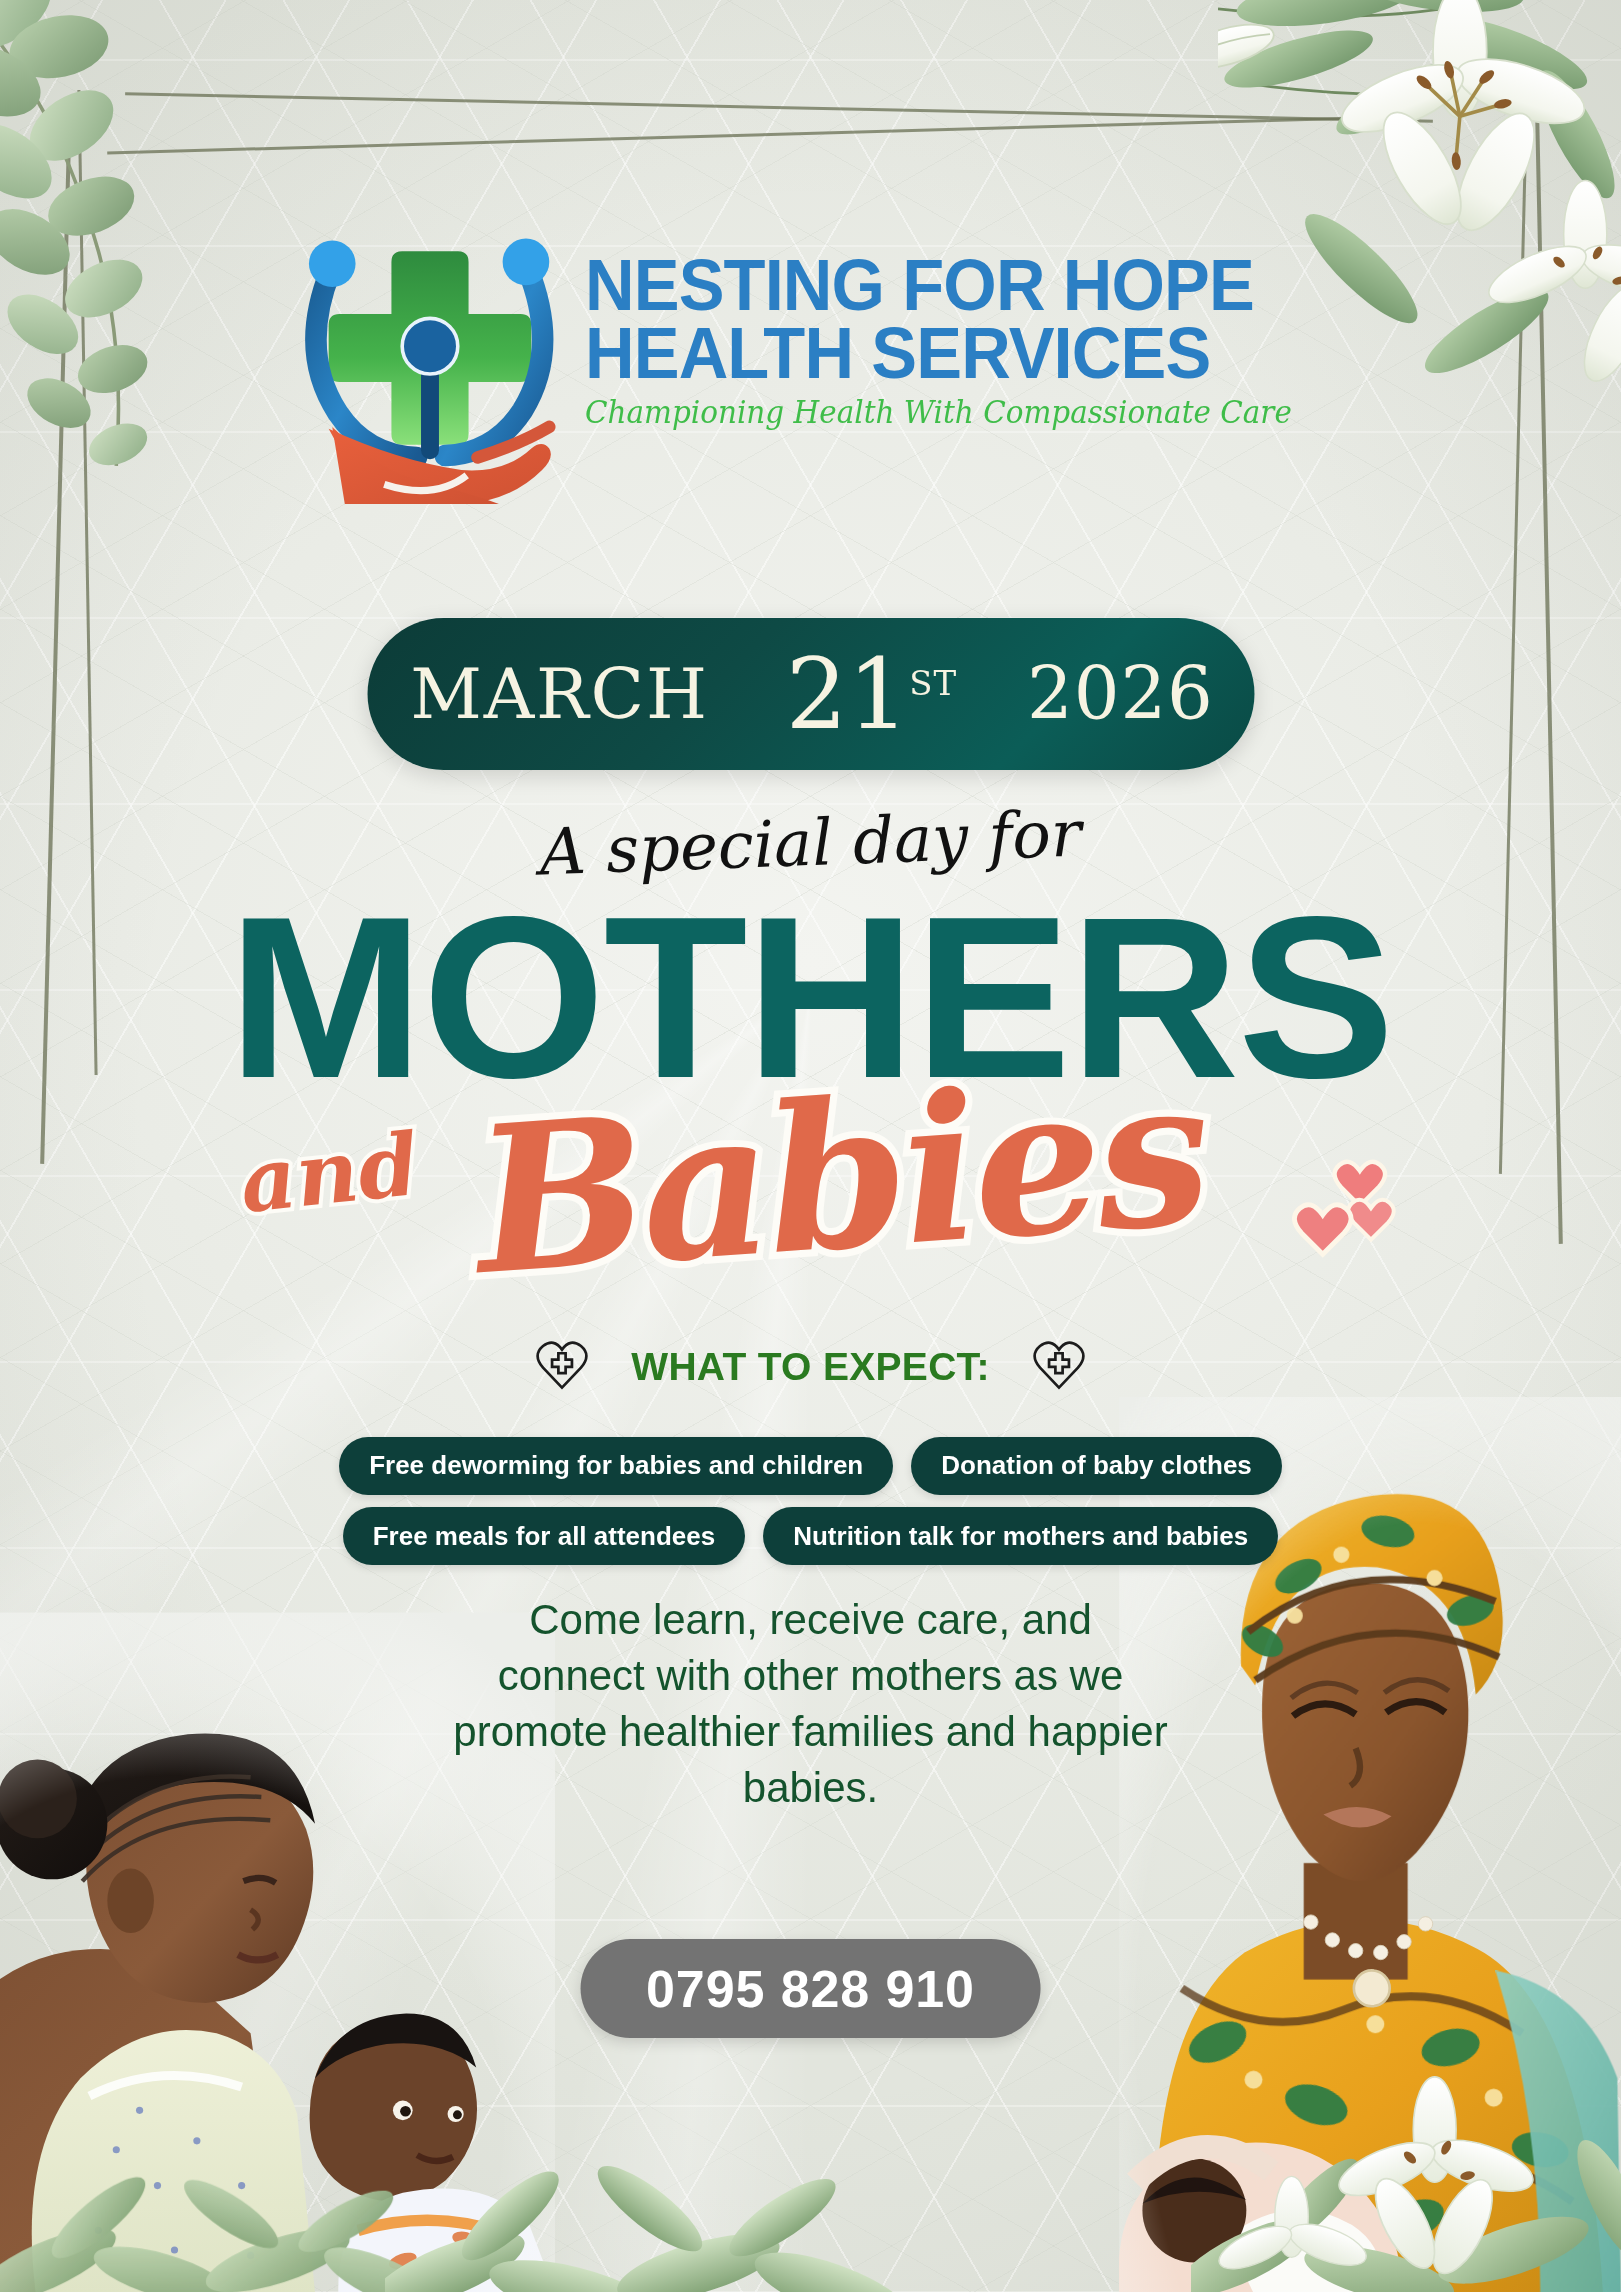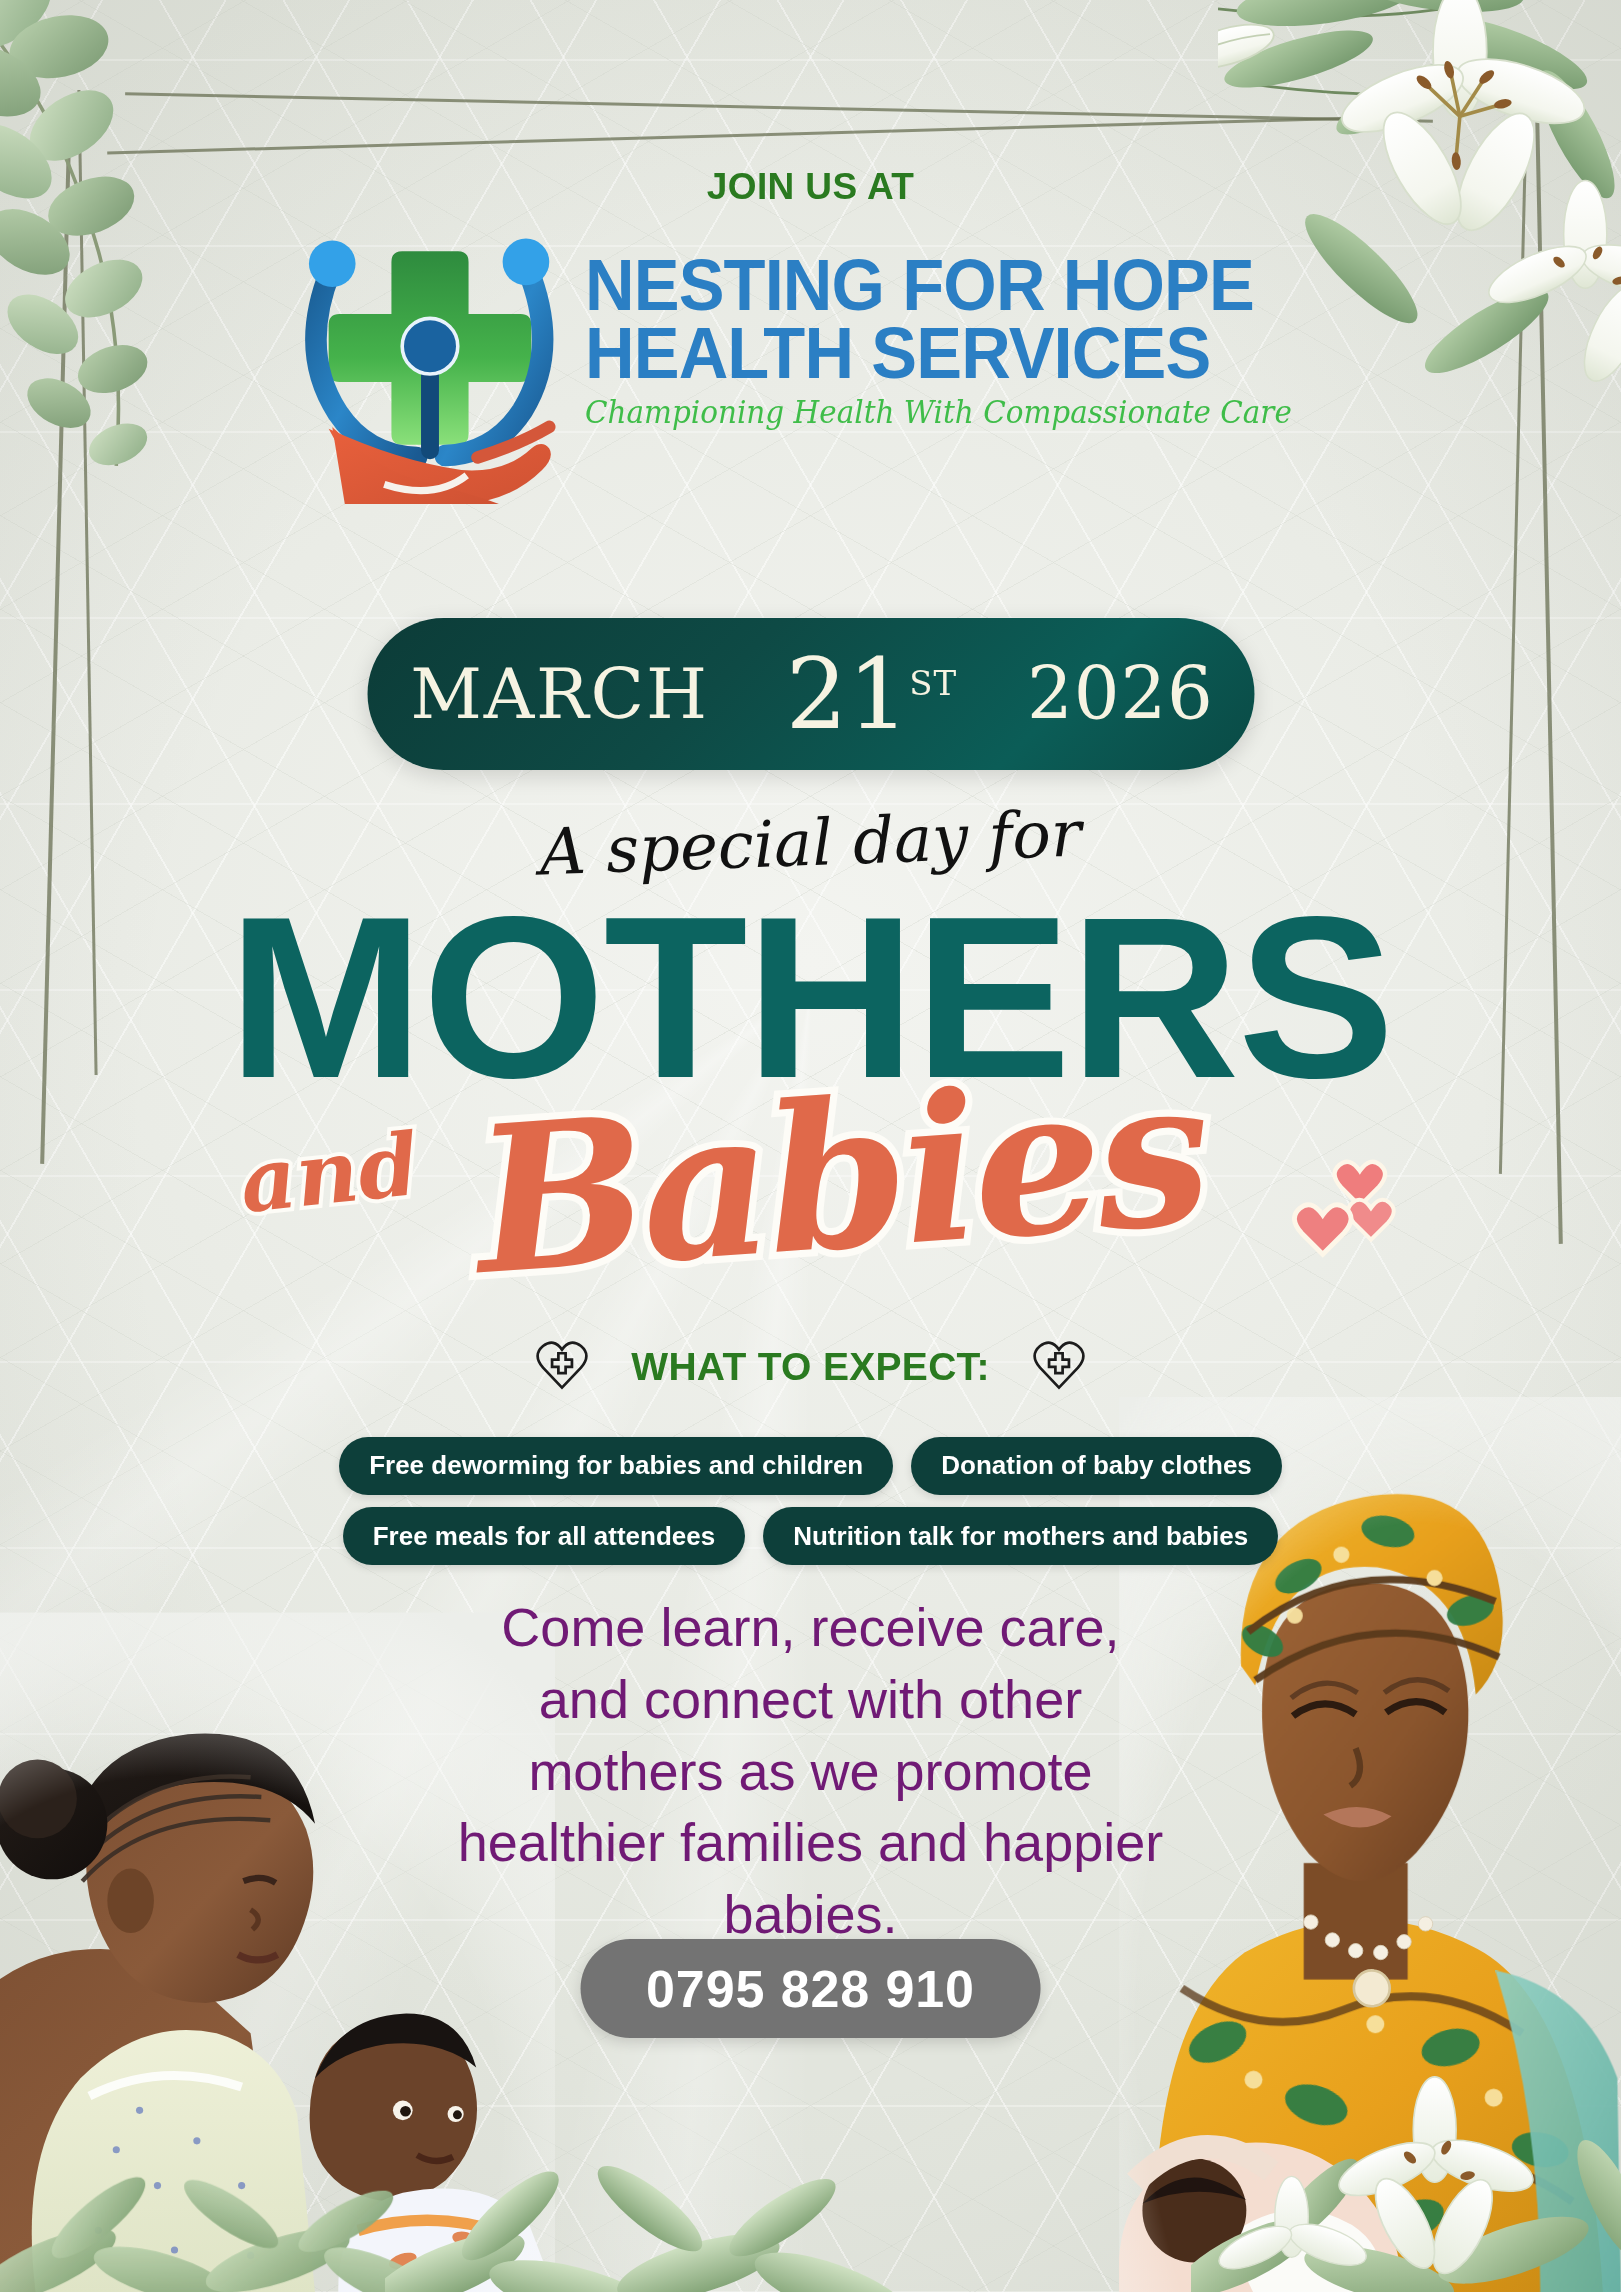--- a/index.html
+++ b/index.html
@@ -144,21 +144,21 @@
   .chip-row{ display:flex; justify-content:center; gap:18px; }
   .chip{
     background:#0d3f3a; color:#ffffff; border-radius:36px;
     padding:13.4px 30px; font-size:26px; font-weight:bold; white-space:nowrap;
     box-shadow:0 2.7px 9px rgba(0,0,0,.12);
   }
 
   .body-copy{
     position:absolute; top:1592px; left:50%; transform:translateX(-50%);
     width:716px; text-align:center;
-    font-size:54px; line-height:1.33; color:#701a75; font-weight:500;
+    font-size:42px; line-height:1.33; color:#14532d; font-weight:500;
   }
 
   .contact-title{
     position:absolute; top:1876px; left:0; right:0; text-align:center;
     font-size:40px; font-weight:bold; color:#2a7a20;
   }
   .phone-pill{
     position:absolute; top:1939px; left:50%; transform:translateX(-50%);
     background:#737373; color:#fff; border-radius:54px;
     padding:19.7px 66px; font-size:52px; font-weight:bold; letter-spacing:0.9px;
@@ -551,21 +551,20 @@
           <ellipse cx="0" cy="-58" rx="24" ry="58"></ellipse>
           <ellipse cx="52" cy="-18" rx="58" ry="23" transform="rotate(20 52 -18)"></ellipse>
           <ellipse cx="-52" cy="-14" rx="56" ry="22" transform="rotate(-24 -52 -14)"></ellipse>
         </g>
       </g>
     </svg>
   </div>
 
   <div class="content">
 
-    <div class="join">JOIN US AT</div>
 
     <div class="logo-row">
       <div class="logo-mark">
         <svg viewBox="0 0 310 300">
           <defs>
             <linearGradient id="crossG" x1="0.5" y1="0" x2="0.5" y2="1">
               <stop offset="0%" stop-color="#2e8b3e"></stop>
                 <stop offset="55%" stop-color="#45b24b"></stop>
                 <stop offset="100%" stop-color="#8ae07a"></stop>
             </linearGradient>

